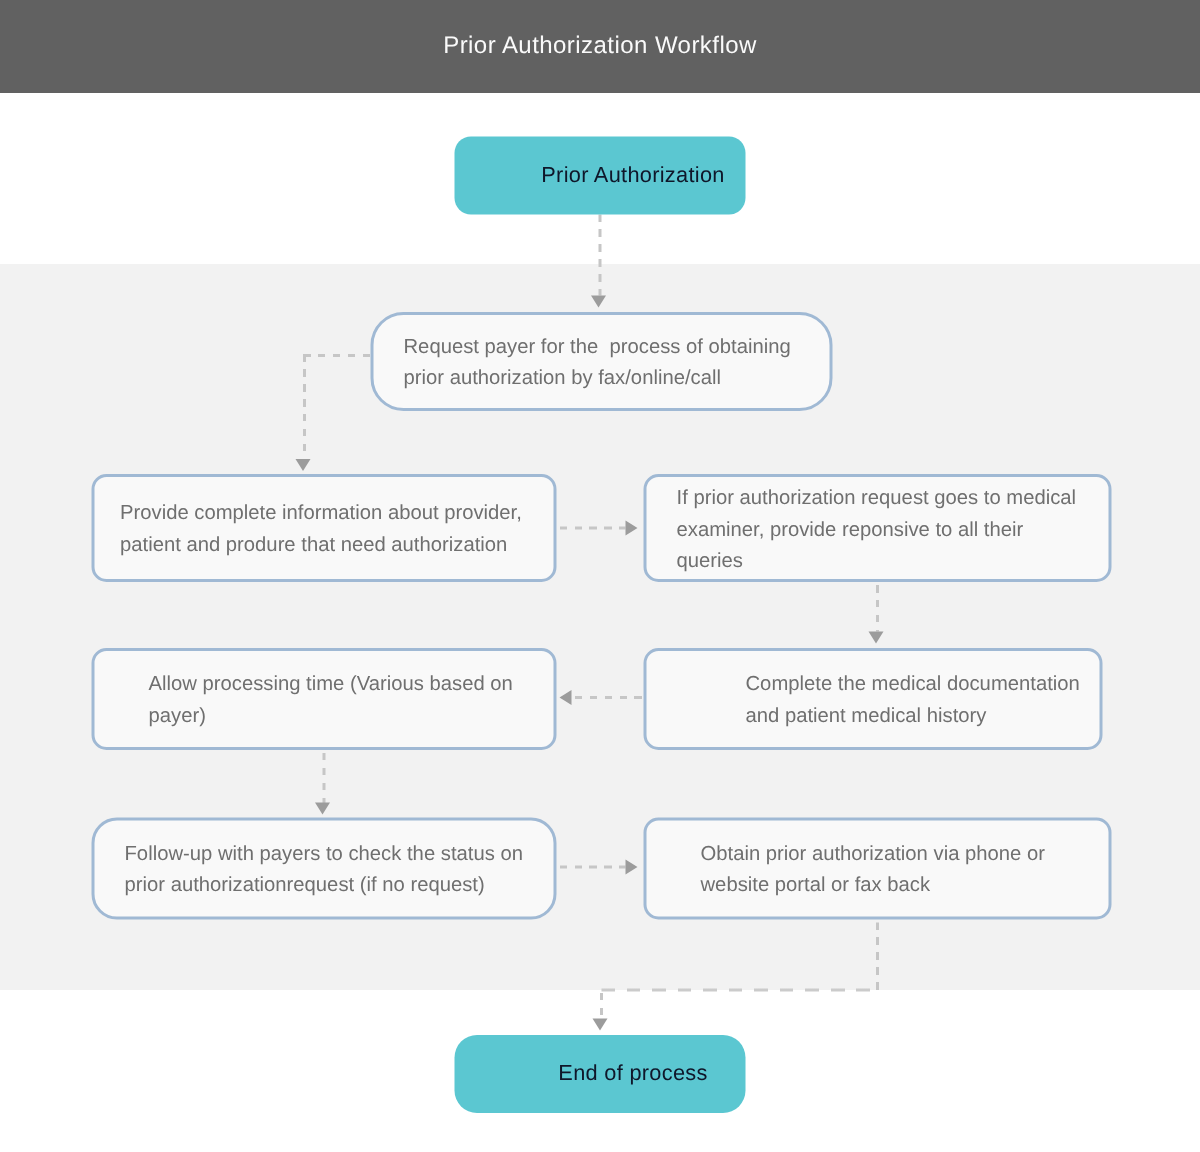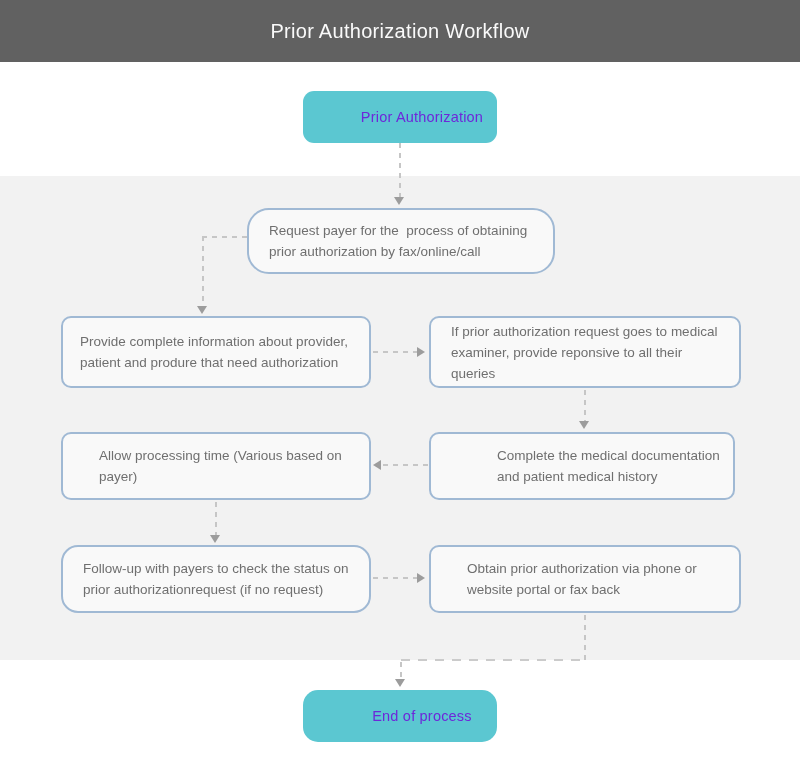--- a/index.html
+++ b/index.html
@@ -5,28 +5,28 @@
   :root{
     --header-bg:#616161; --accent:#5bc7d1; --box-border:#a0b9d4; --box-fill:#f9f9f9;
     --band:#f2f2f2; --txt:#6f6f6f; --dash:#c6c6c6; --arrow:#9c9c9c; --title-txt:#fafafa;
   }
   html,body{margin:0;padding:0;}
   body{font-family:"Liberation Sans", sans-serif;background:#fff;}
   #canvas{position:relative;width:800px;height:768px;background:#ffffff;overflow:hidden;}
 
   .header{position:absolute;left:0;top:0;width:800px;height:62px;background:var(--header-bg);
     display:flex;align-items:center;justify-content:center;}
-  .header h1{margin:0;font-size:20px;font-weight:400;color:var(--title-txt);letter-spacing:.3px;}
+  .header h1{margin:0;font-size:16px;font-weight:400;color:var(--title-txt);letter-spacing:.3px;}
 
   .gray-band{position:absolute;left:0;top:176px;width:800px;height:484px;background:var(--band);}
 
   .node{position:absolute;box-sizing:border-box;display:flex;flex-direction:column;justify-content:center;}
 
   .terminal{background:var(--accent);border-radius:11px;align-items:center;}
-  .terminal .lbl{color:#6d28d9;font-size:14.5px;letter-spacing:.2px;margin-left:44px;}
+  .terminal .lbl{color:#0f172a;font-size:14.5px;letter-spacing:.2px;margin-left:44px;}
 
   .step{background:var(--box-fill);border:2px solid var(--box-border);border-radius:10px;}
   .step .txt{color:var(--txt);font-size:13.5px;line-height:21px;white-space:pre-wrap;padding-right:12px;}
 
   .dash-v{position:absolute;width:2px;background:repeating-linear-gradient(to bottom,var(--dash) 0 5px,transparent 5px 10px);}
   .dash-h{position:absolute;height:2px;background:repeating-linear-gradient(to right,var(--dash) 0 5px,transparent 5px 10px);}
   .dash-h.big{background:repeating-linear-gradient(to right,#cbcbcb 0 9px,transparent 9px 17px);}
 
   .arr{position:absolute;width:0;height:0;}
   .arr.down{border-left:5px solid transparent;border-right:5px solid transparent;border-top:8px solid var(--arrow);}

